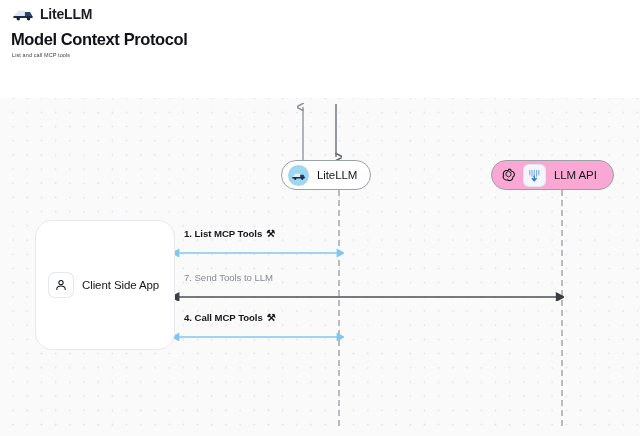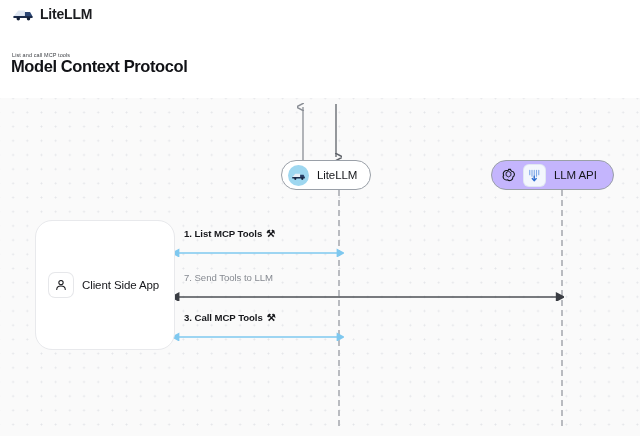--- a/index.html
+++ b/index.html
@@ -41,21 +41,20 @@
     color: #1c1d20;
     letter-spacing: -0.2px;
   }
   #page-title {
     position: absolute;
     left: 11px; top: 30px;
     font-size: 16.5px;
     font-weight: 700;
     color: #111216;
     letter-spacing: -0.4px;
-    margin-top: 27px;
   }
   #page-subtitle {
     position: absolute;
     left: 12px; top: 52px;
     font-size: 5.5px;
     color: #3c3f44;
     letter-spacing: 0.1px;
   }
 
   
@@ -152,21 +151,21 @@
     font-weight: 500;
     color: #16171b;
     letter-spacing: -0.1px;
   }
 
   
   #llm-api-node {
     left: 491px; top: 160px;
     height: 30px;
     padding: 0 16px 0 6px;
-    background: #c4b5fd;
+    background: #f9a8d4;
     border: 1.3px solid #9aa0a8;
     border-radius: 16px;
     display: flex;
     align-items: center;
     gap: 5px;
   }
   .provider-chip {
     width: 21px; height: 21px;
     border-radius: 5px;
     display: flex;
@@ -369,21 +368,21 @@
       <marker id="mk-r2" markerWidth="9" markerHeight="9" refX="2.5" refY="4.5" orient="auto">
         <path d="M1,1 L7.5,4.5 L1,8 Z" fill="#3a3d43"></path>
       </marker>
     </defs>
     <line x1="6" y1="12" x2="386" y2="12" stroke="#4c4f55" stroke-width="1.45" marker-start="url(#mk-l2)" marker-end="url(#mk-r2)"></line>
   </svg>
 </div>
 
 <div class="msg" id="msg-3">
   <div class="msg-label">
-    <span>3. Call MCP Tools</span>
+    <span>4. Call MCP Tools</span>
     <span class="tools-glyph">⚒</span>
   </div>
   <svg class="msg-line" width="172" height="16" viewBox="0 0 172 16">
     <defs>
       <marker id="mk-l3" markerWidth="8" markerHeight="8" refX="6" refY="4" orient="auto">
         <path d="M7,0.7 L1,4 L7,7.3 Z" fill="#7ec8ef"></path>
       </marker>
       <marker id="mk-r3" markerWidth="8" markerHeight="8" refX="2" refY="4" orient="auto">
         <path d="M1,0.7 L7,4 L1,7.3 Z" fill="#7ec8ef"></path>
       </marker>

